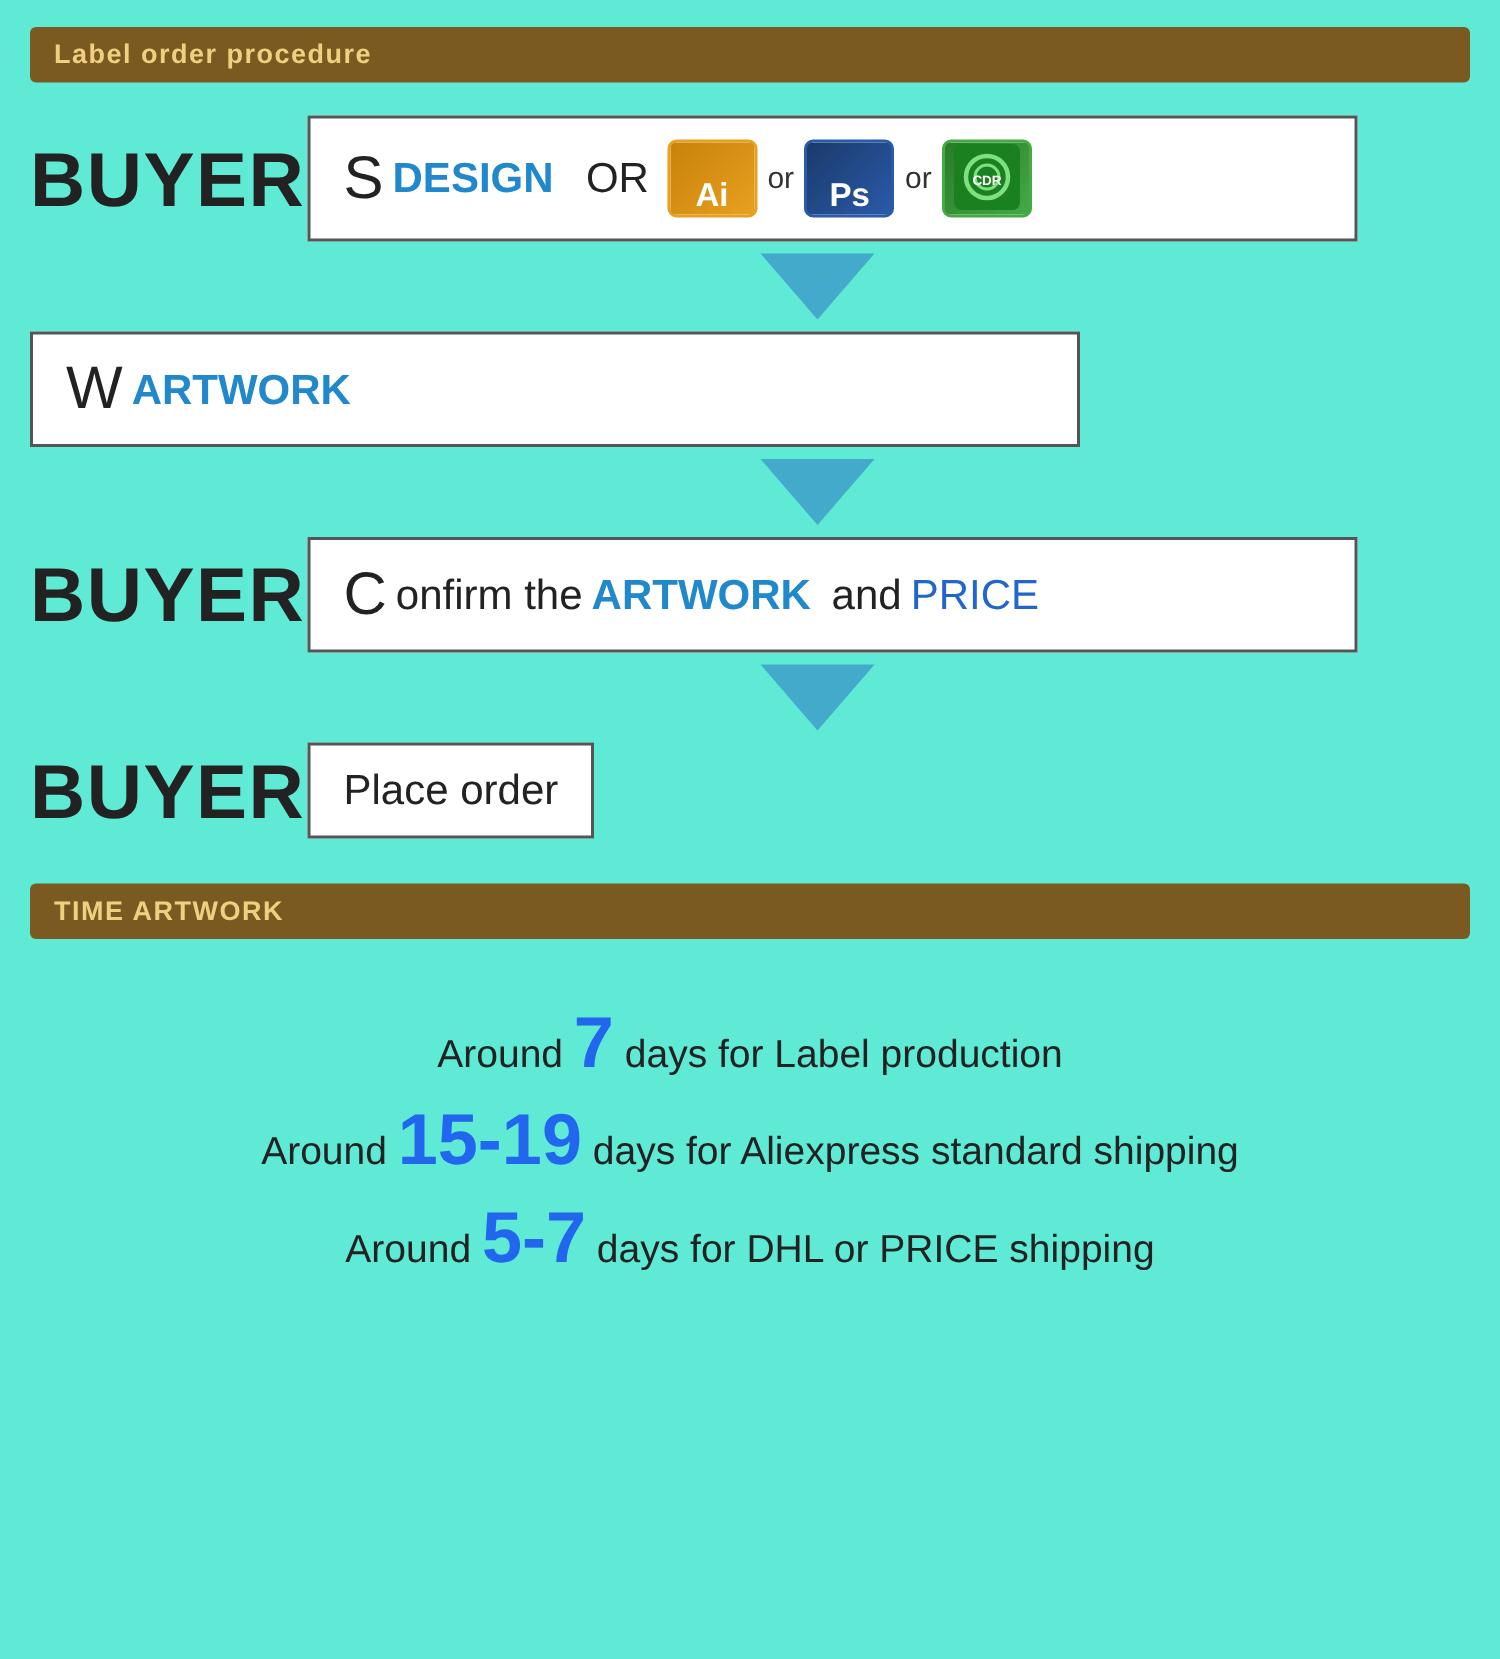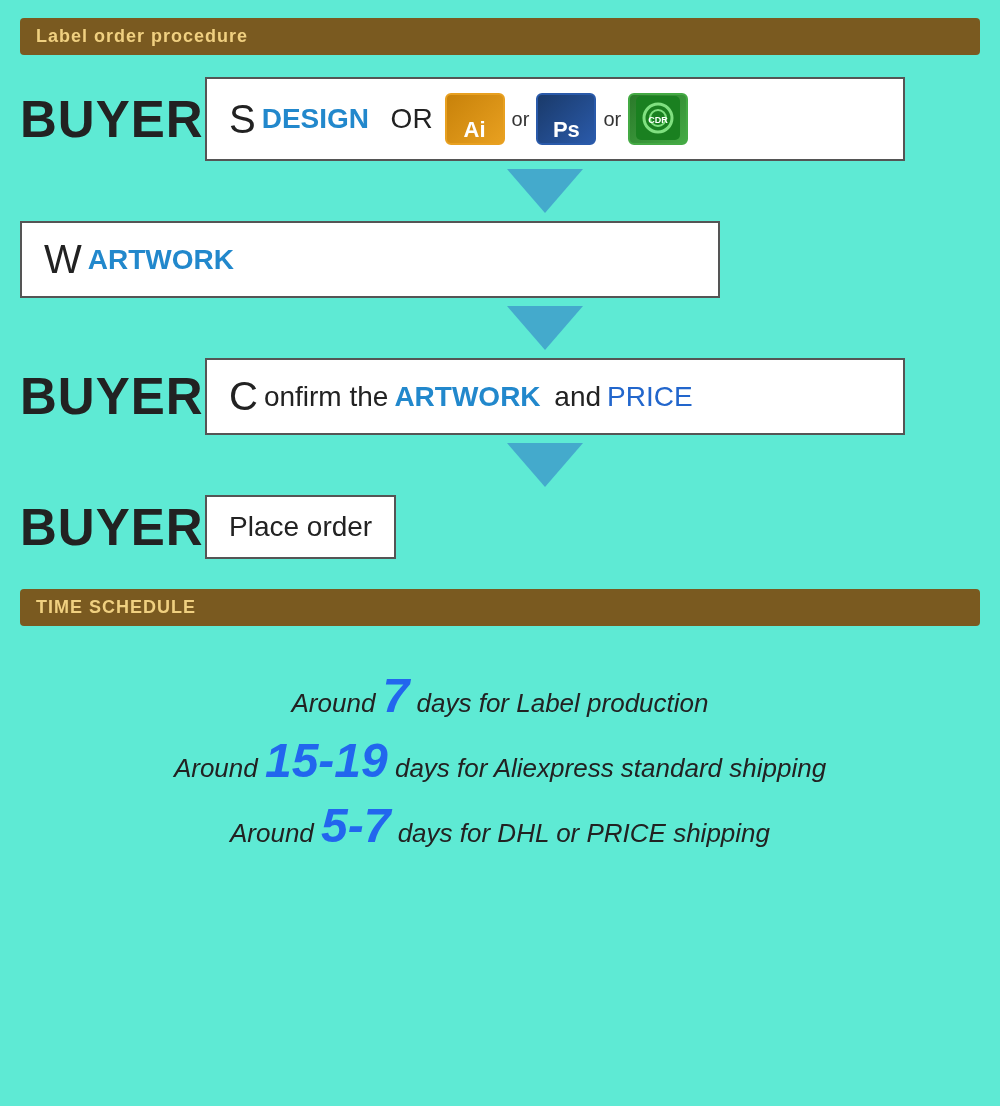--- a/index.html
+++ b/index.html
@@ -138,21 +138,20 @@
       border-top: 44px solid #44aacc;
     }
 
     
     .time-section {
       margin-top: 30px;
     }
 
     .time-rows {
       padding: 20px 30px 10px 30px;
-      font-style: italic;
     }
 
     .time-row {
       font-size: 26px;
       color: #222;
       margin-bottom: 10px;
       text-align: center;
     }
 
     .time-row .big-number {
@@ -253,21 +252,21 @@
       <div class="role-label">BUYER</div>
       <div class="place-order-box">
         <span class="big-letter">P</span>
         <span>lace order</span>
       </div>
     </div>
 
   </div>
 
   <div class="section-header time-section">
-    <span>TIME SCHEDULE</span>
+    <span>TIME ARTWORK</span>
   </div>
 
   <div class="time-rows">
 
     <div class="time-row">
       <span>Around </span>
       <span class="big-number">7</span>
       <span> days for Label production</span>
     </div>
 

